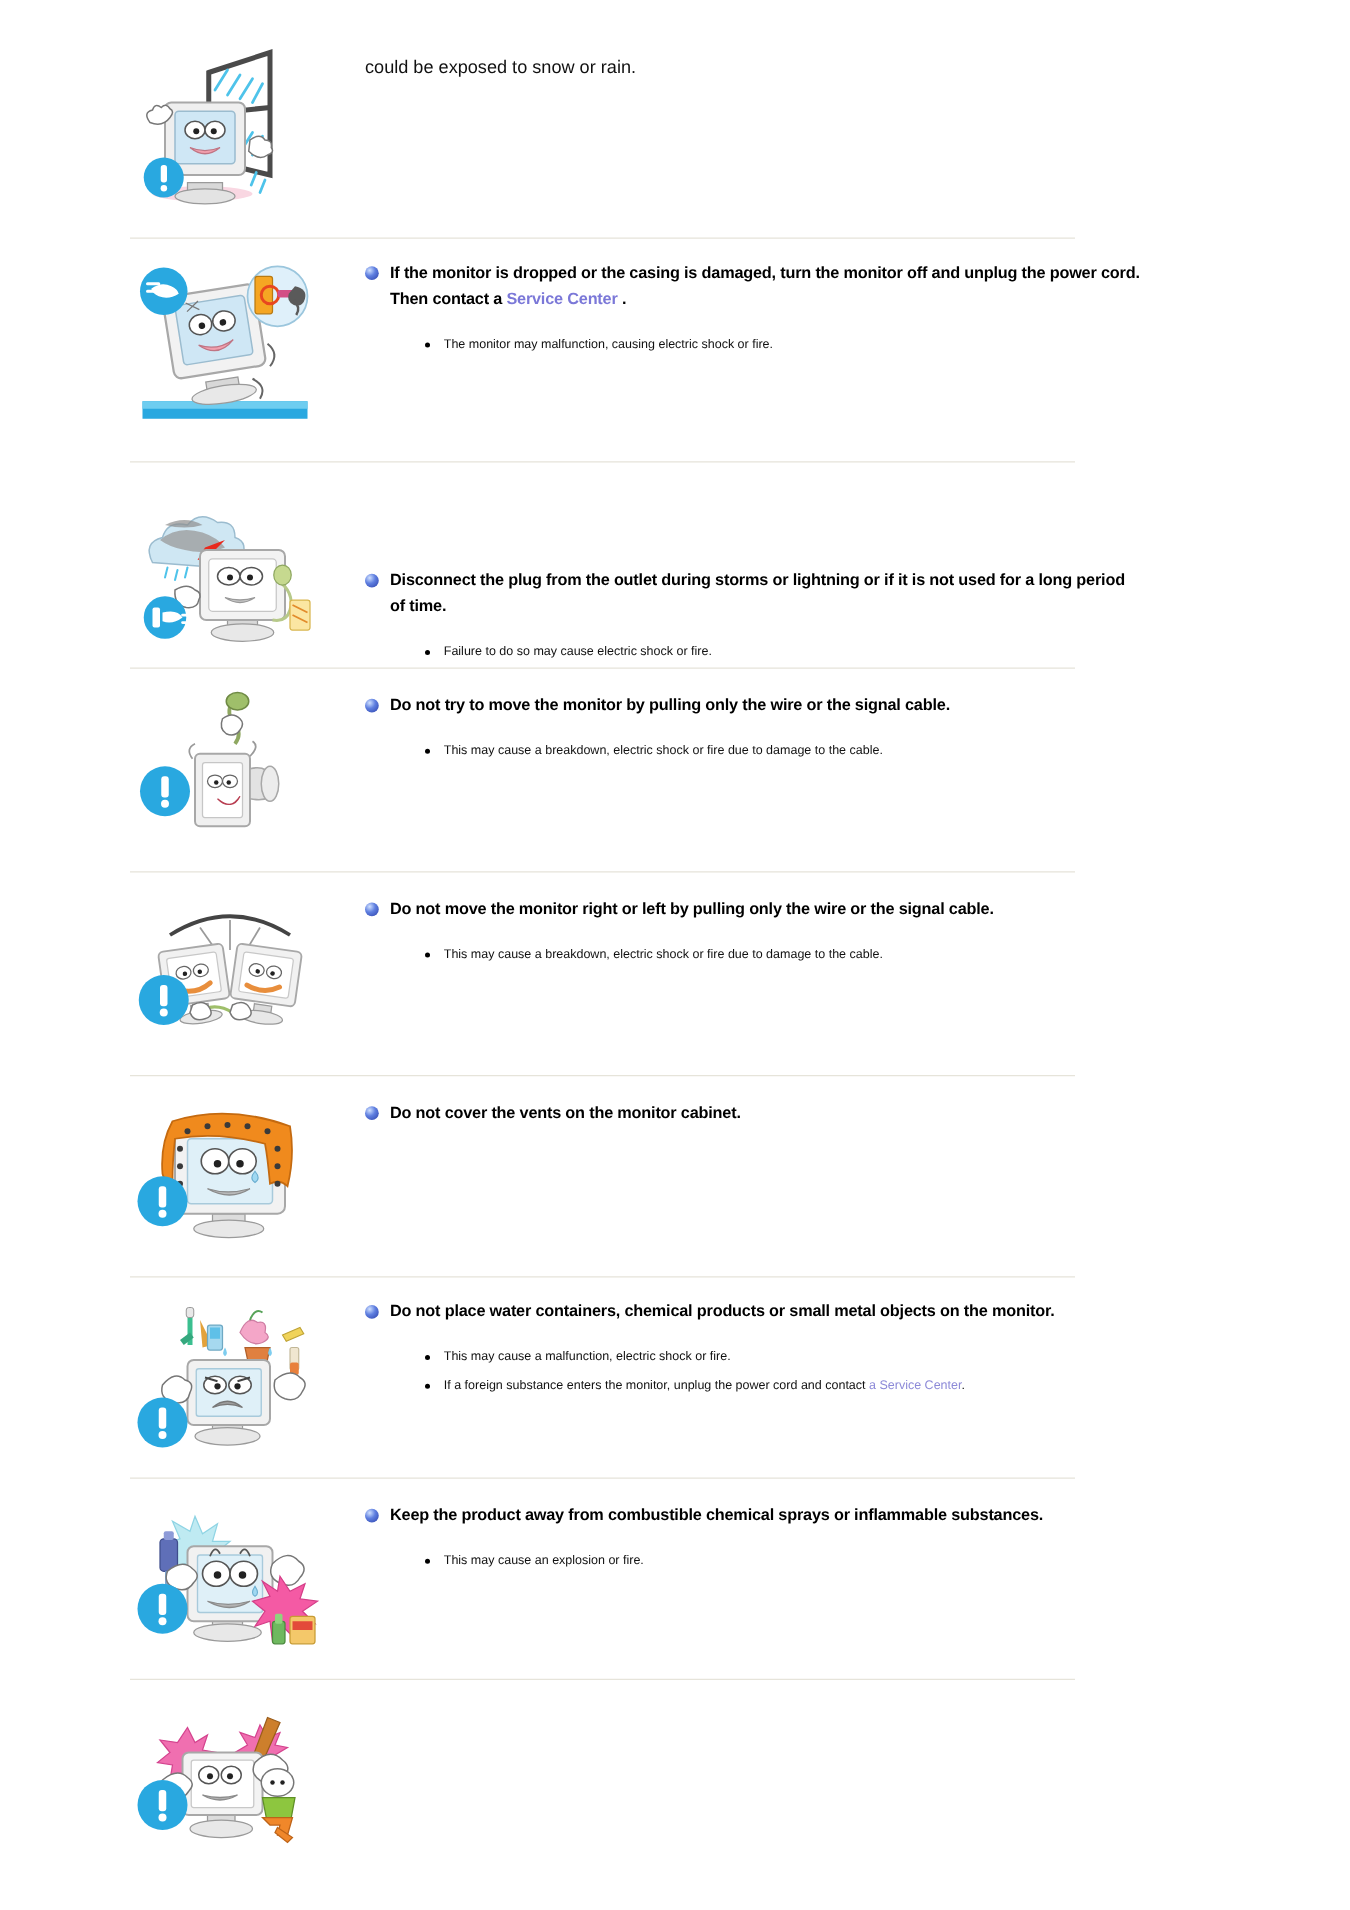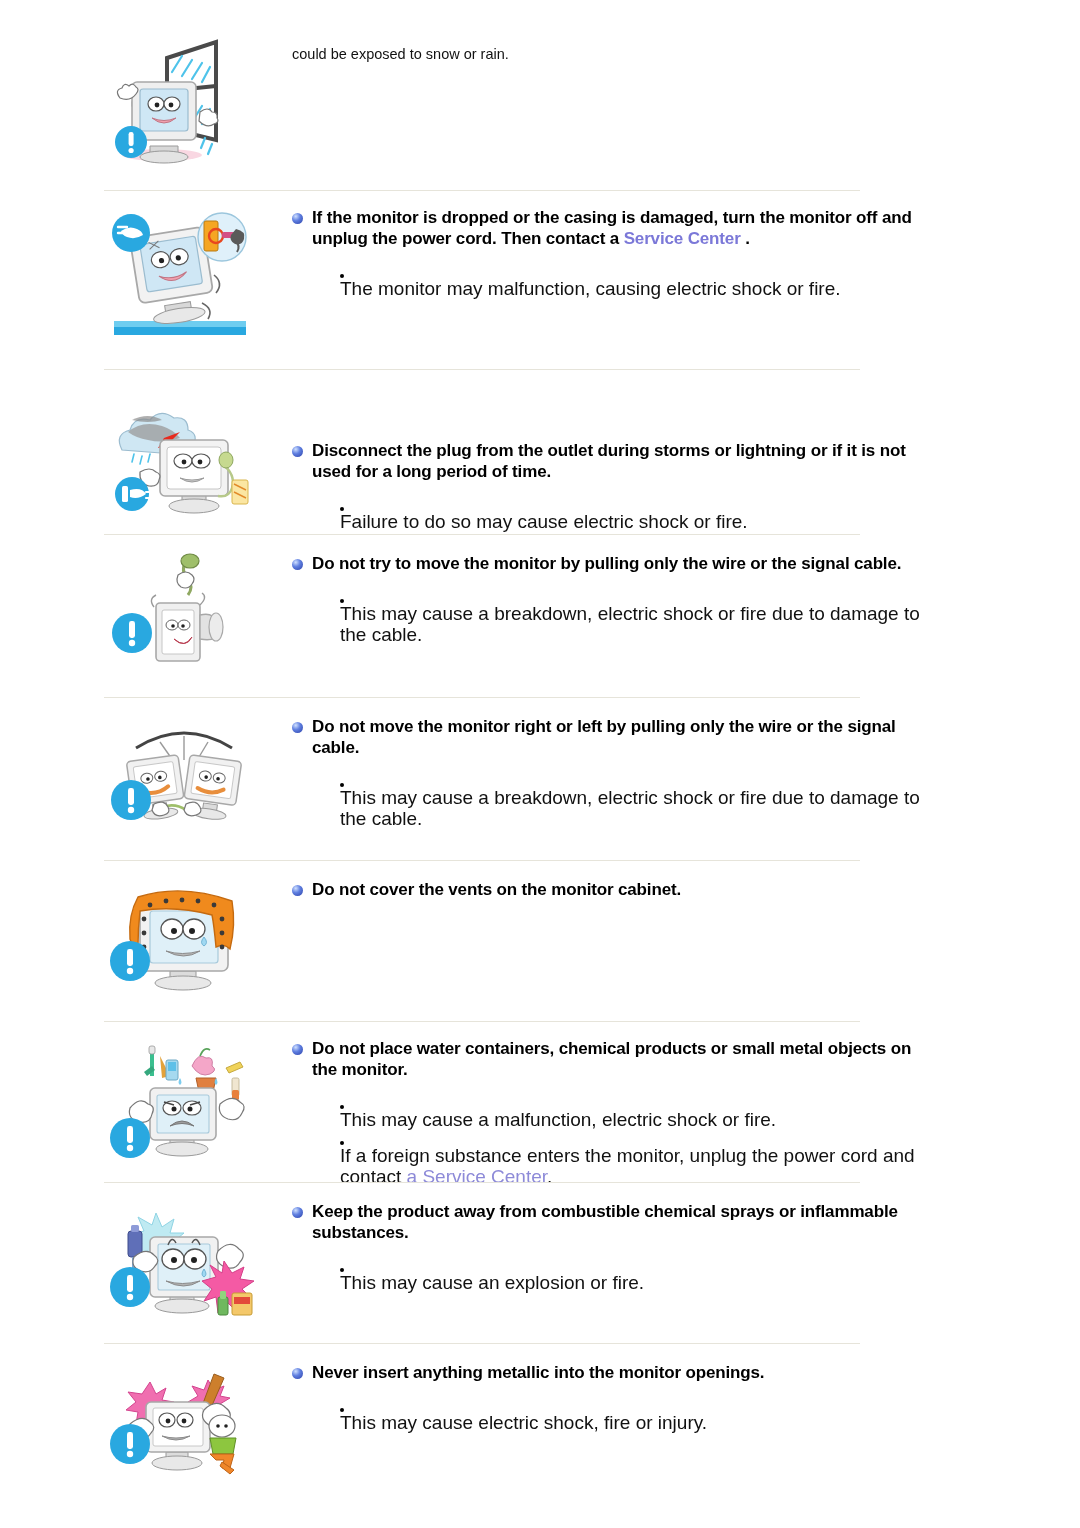--- a/index.html
+++ b/index.html
@@ -55,21 +55,21 @@
   .head-bullet {
     width: 11px;
     min-width: 11px;
     height: 11px;
     margin-top: 6px;
     margin-right: 9px;
     border-radius: 50%;
     background: radial-gradient(circle at 34% 30%, #cfe0ff 0%, #5f7fe0 42%, #2a3fa8 100%);
   }
   .heading {
-    font-size: 17px;
+    font-size: 13px;
     font-weight: bold;
     line-height: 21px;
     letter-spacing: -0.15px;
     color: #000000;
     max-width: 600px;
   }
   .link {
     color: #7b78d8;
     font-weight: bold;
   }
@@ -78,26 +78,25 @@
     font-weight: normal;
   }
 
   .bullets {
     margin-top: 16px;
     padding-left: 48px;
   }
   .bullet-item {
     display: flex;
     align-items: flex-start;
-    font-size: 19px;
+    font-size: 10px;
     line-height: 21px;
     color: #111111;
     margin-bottom: 2px;
     max-width: 580px;
-    flex-direction: column;
   }
   .dot {
     width: 4px;
     min-width: 4px;
     height: 4px;
     border-radius: 50%;
     background: #000;
     margin-top: 9px;
     margin-right: 11px;
   }
@@ -603,27 +602,15 @@
           <path d="M106 80 h26 l-3 16 h-20z" fill="#8dc63f" stroke="#5e8f25" stroke-width="1"></path>
           <path d="M106 96 h24 l-4 14 h-8 l2 -8 h-8z" fill="#f0872a" stroke="#bd6318" stroke-width="1"></path>
           <path d="M118 104 l12 8 l-4 4 l-10 -8z" fill="#f0872a" stroke="#bd6318" stroke-width="1"></path>
 
           <circle cx="26" cy="86" r="20" fill="#29a8e0"></circle>
           <rect x="23" y="74" width="6" height="17" rx="2.4" fill="#ffffff"></rect>
           <circle cx="26" cy="96" r="3.2" fill="#ffffff"></circle>
         </svg>
       </div>
     </div>
-    <div class="text-cell">
-      <div class="heading-row">
-        <div class="head-bullet"></div>
-        <div class="heading">Never insert anything metallic into the monitor openings.</div>
-      </div>
-      <div class="bullets">
-        <div class="bullet-item">
-          <span class="dot"></span>
-          <span>This may cause electric shock, fire or injury.</span>
-        </div>
-      </div>
-    </div>
   </div>
 
 </div>
 
 </body></html>

